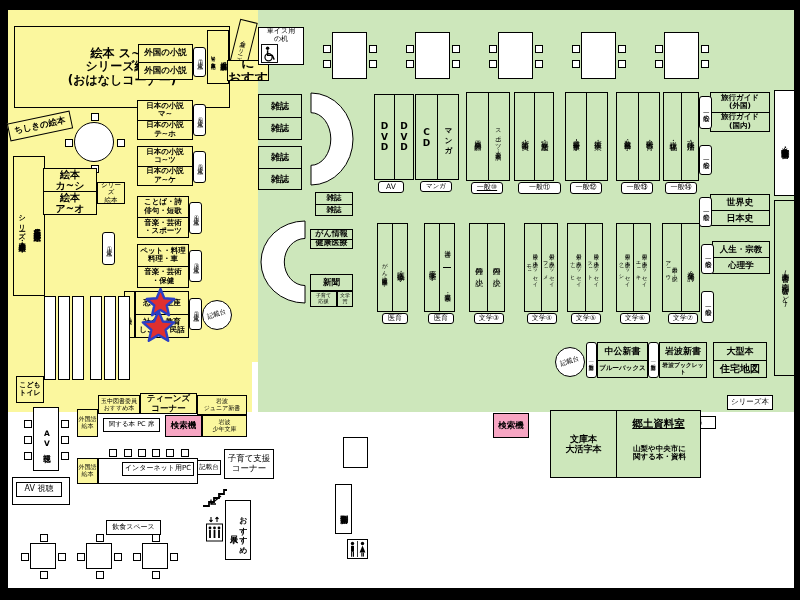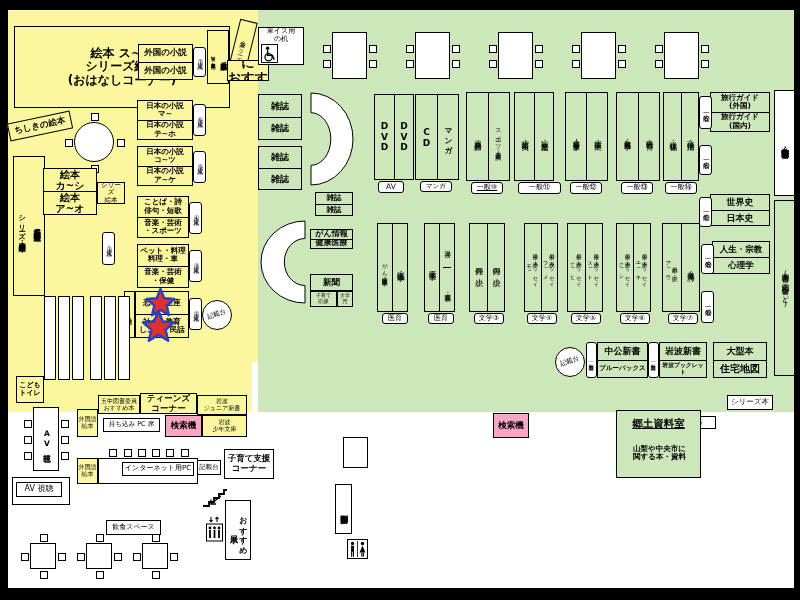--- a/index.html
+++ b/index.html
@@ -550,20 +550,24 @@
     <div class="it t-box" style="left: 649px; top: 416px; width: 67px; height: 13px; background: rgb(255, 255, 255); border: 1px solid rgb(0, 0, 0);">
       <span class="lab" style="font-size: 6.5px;">パソコン関係</span>
     </div>
     <div class="it t-box" style="left: 727px; top: 395px; width: 46px; height: 15px; background: rgb(255, 255, 255); border: 1px solid rgb(0, 0, 0);">
       <span class="lab" style="font-size: 7.5px; font-weight: normal;">シリーズ本</span>
     </div>
     <div class="it t-box" style="left: 343px; top: 437px; width: 25px; height: 31px; background: rgb(255, 255, 255); border: 1px solid rgb(0, 0, 0);"></div>
     <div class="it t-box" style="left: 493px; top: 413px; width: 36px; height: 25px; background: rgb(247, 166, 195); border: 1px solid rgb(0, 0, 0);">
       <span class="lab" style="font-size: 8.5px; font-weight: bold;">検索機</span>
     </div>
+    <div class="it t-box" style="left: 550px; top: 410px; width: 67px; height: 68px; background: rgb(205, 231, 187); border: 1px solid rgb(0, 0, 0);">
+      <span class="lab" style="font-size: 9px; font-weight: bold;">文庫本
+大活字本</span>
+    </div>
     <div class="it t-box" style="left: 616px; top: 410px; width: 85px; height: 68px; background: rgb(205, 231, 187); border: 1px solid rgb(0, 0, 0);"></div>
     <div class="it t-txt" style="left: 616px; top: 416px; width: 85px; height: 16px;">
       <span class="lab" style="font-size: 10.5px; font-weight: bold; text-decoration: underline;">郷土資料室</span>
     </div>
     <div class="it t-txt" style="left: 616px; top: 438px; width: 87px; height: 30px;">
       <span class="lab" style="font-size: 7.5px; font-weight: bold;">山梨や中央市に
 関する本・資料</span>
     </div>
     <div class="it t-table" style="left: 33px; top: 407px; width: 26px; height: 64px; border: 1px solid rgb(0, 0, 0); background: rgb(255, 255, 255);">
       <div class="chair" style="left: -10px; top: 12px;"></div>
@@ -590,21 +594,21 @@
     </div>
     <div class="it t-box" style="left: 140px; top: 393px; width: 57px; height: 21px; background: rgb(251, 247, 158); border: 1px solid rgb(0, 0, 0);">
       <span class="lab" style="font-size: 8.5px; font-weight: bold;">ティーンズ
 コーナー</span>
     </div>
     <div class="it t-box" style="left: 197px; top: 395px; width: 50px; height: 20px; background: rgb(251, 247, 158); border: 1px solid rgb(0, 0, 0);">
       <span class="lab" style="font-size: 6px;">岩波
 ジュニア新書</span>
     </div>
     <div class="it t-box" style="left: 103px; top: 418px; width: 57px; height: 14px; background: rgb(255, 255, 255); border: 1px solid rgb(0, 0, 0);">
-      <span class="lab" style="font-size: 6.5px;">持ち込み PC 席</span>
+      <span class="lab" style="font-size: 6.5px;">関する本 PC 席</span>
     </div>
     <div class="it t-box" style="left: 165px; top: 415px; width: 37px; height: 22px; background: rgb(247, 166, 195); border: 1px solid rgb(0, 0, 0);">
       <span class="lab" style="font-size: 8.5px; font-weight: bold;">検索機</span>
     </div>
     <div class="it t-box" style="left: 202px; top: 415px; width: 45px; height: 22px; background: rgb(251, 247, 158); border: 1px solid rgb(0, 0, 0);">
       <span class="lab" style="font-size: 6px;">岩波
 少年文庫</span>
     </div>
     <div class="it t-box" style="left: 77px; top: 458px; width: 21px; height: 26px; background: rgb(251, 247, 158); border: 1px solid rgb(0, 0, 0);">
       <span class="lab" style="font-size: 6px;">外国語
@@ -618,21 +622,21 @@
       <div class="chair" style="left: 67.4286px; top: -10px;"></div>
       <div class="chair" style="left: 81.7143px; top: -10px;"></div>
     </div>
     <div class="it t-box" style="left: 122px; top: 462px; width: 72px; height: 14px; background: rgb(255, 255, 255); border: 1px solid rgb(0, 0, 0);">
       <span class="lab" style="font-size: 7px;">インターネット用PC</span>
     </div>
     <div class="it t-box" style="left: 197px; top: 460px; width: 24px; height: 15px; background: rgb(255, 255, 255); border: 1px solid rgb(0, 0, 0);">
       <span class="lab" style="font-size: 6.5px;">記載台</span>
     </div>
     <div class="it t-box" style="left: 224px; top: 449px; width: 50px; height: 30px; background: rgb(255, 255, 255); border: 1px solid rgb(0, 0, 0);">
-      <span class="lab" style="font-size: 8.5px; font-weight: bold;">子育て支援
+      <span class="lab" style="font-size: 8.5px; font-weight: normal;">子育て支援
 コーナー</span>
     </div>
     <div class="it t-icon" style="left: 202px; top: 485px; width: 26px; height: 22px;">
       <svg viewBox="0 0 26 22">
         <path d="M1 21 H7 V17 H12 V13 H17 V9 H22 V5 H25" fill="none" stroke="#000" stroke-width="1.8"></path>
         <path d="M19 11 L9 19" stroke="#000" stroke-width="1.3"></path>
         <path d="M9 14.5 L9 19 L14 19" fill="none" stroke="#000" stroke-width="1.3"></path>
       </svg>
     </div>
     <div class="it t-icon" style="left: 206px; top: 516px; width: 17px; height: 26px;">

